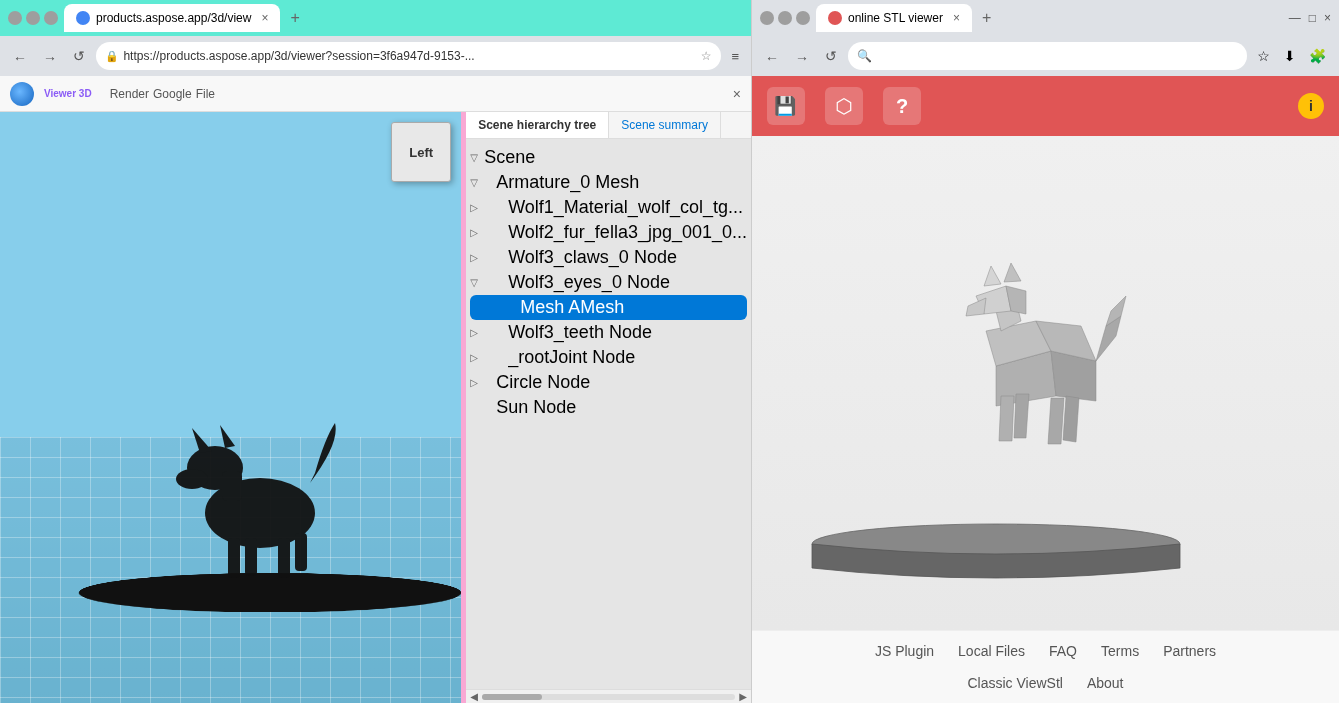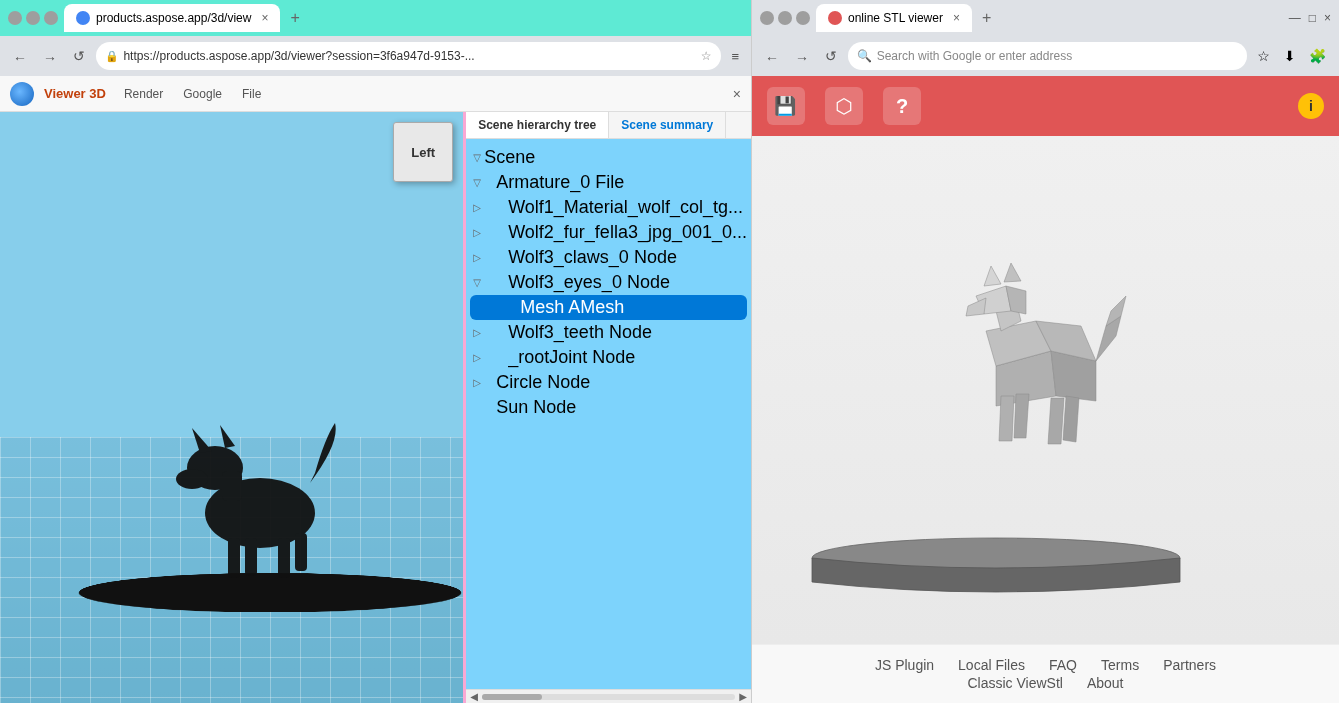--- a/index.html
+++ b/index.html
@@ -112,22 +112,22 @@
       padding: 0 10px;
       background: #f8f8f8;
       border-bottom: 1px solid #ddd;
       gap: 10px;
     }
     .viewer-logo {
       width: 24px; height: 24px;
       background: radial-gradient(circle at 40% 40%, #6ab7ff, #1565c0);
       border-radius: 50%;
     }
-    .viewer-title { font-size: 13px; font-weight: bold; color: #c2410c; }
-    .viewer-menu { display: flex; gap: 20px; font-size: 12px; color: #555; margin-left: 8px; }
+    .viewer-title { font-size: 10px; font-weight: bold; color: #8b5cf6; }
+    .viewer-menu { display: flex; gap: 4px; font-size: 12px; color: #555; margin-left: 8px; }
     .viewer-menu span { cursor: pointer; }
     .close-btn { margin-left: auto; font-size: 14px; color: #666; cursor: pointer; }
 
     
     .viewer-content {
       flex: 1;
       display: flex;
     }
 
     
@@ -189,37 +189,35 @@
       color: #333;
       border-radius: 3px;
       box-shadow: 2px 2px 6px rgba(0,0,0,0.3);
     }
 
     
     .scene-panel {
       flex: 1;
       display: flex;
       flex-direction: column;
-      border-left: 3px solid #f9a8d4;
-      background: #7dd3fc;
-      font-size: 12px;
-      text-align: center;
+      border-left: 5px solid #f9a8d4;
+      background: #e5e5e5;
+      font-size: 12px;
     }
     .scene-tabs {
       display: flex;
       border-bottom: 1px solid #ddd;
       background: #f5f5f5;
     }
     .scene-tab {
       padding: 6px 12px;
       font-size: 12px;
       cursor: pointer;
       color: #0078d7;
       border-right: 1px solid #ddd;
-      font-weight: bold;
     }
     .scene-tab.active {
       background: #fff;
       color: #333;
       font-weight: bold;
     }
 
     .scene-tree {
       flex: 1;
       padding: 6px 4px;
@@ -376,21 +374,21 @@
     }
 
     
     .stl-footer {
       background: #f8f8f8;
       border-top: 1px solid #eee;
       padding: 12px 20px;
       display: flex;
       flex-direction: column;
       align-items: center;
-      gap: 2px;
+      gap: 16px;
     }
     .footer-row {
       display: flex;
       gap: 24px;
     }
     .footer-link {
       font-size: 14px;
       color: #555;
       cursor: pointer;
       text-decoration: none;
@@ -495,21 +493,21 @@
         <div class="scene-tree">
 
           <div class="tree-item">
             <span class="tree-arrow">▽</span>
             <span class="tree-indent" style="width:0px"></span>
             <span class="tree-label">Scene</span>
           </div>
           <div class="tree-item">
             <span class="tree-arrow">▽</span>
             <span class="tree-indent" style="width:12px"></span>
-            <span class="tree-label">Armature_0 File</span>
+            <span class="tree-label">Armature_0 Mesh</span>
           </div>
           <div class="tree-item">
             <span class="tree-arrow">▷</span>
             <span class="tree-indent" style="width:24px"></span>
             <span class="tree-label">Wolf1_Material_wolf_col_tg...</span>
           </div>
           <div class="tree-item">
             <span class="tree-arrow">▷</span>
             <span class="tree-indent" style="width:24px"></span>
             <span class="tree-label">Wolf2_fur_fella3_jpg_001_0...</span>
@@ -586,21 +584,20 @@
       <span style="font-size:12px;color:#555;cursor:pointer;">×</span>
     </div>
   </div>
 
   <div class="right-address-row">
     <span class="nav-btn">←</span>
     <span class="nav-btn">→</span>
     <span class="nav-btn">↺</span>
     <div class="right-address-bar">
       <span style="font-size:12px;color:#888;">🔍</span>
-      <span style="flex:1;font-size:12px;color:#888;">Search with Google or enter address</span>
     </div>
 
     <span style="font-size:14px;cursor:pointer;padding:2px 4px;">☆</span>
     <span style="font-size:14px;cursor:pointer;padding:2px 4px;">⬇</span>
     <span style="font-size:14px;cursor:pointer;padding:2px 4px;">🧩</span>
   </div>
 
   <div class="stl-content">
 
     <div class="stl-toolbar">

